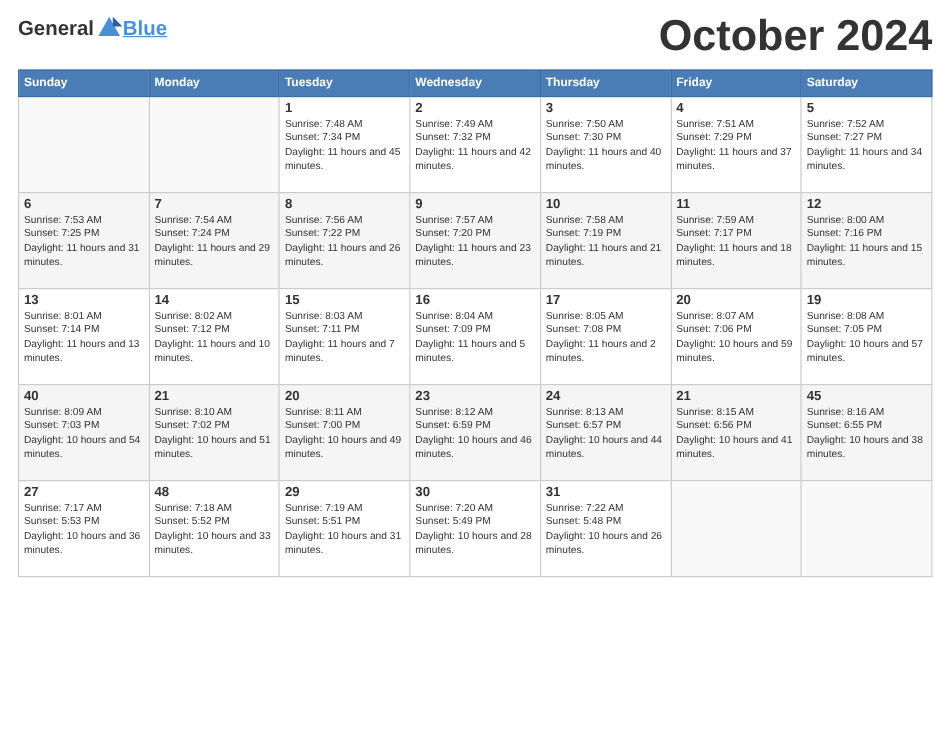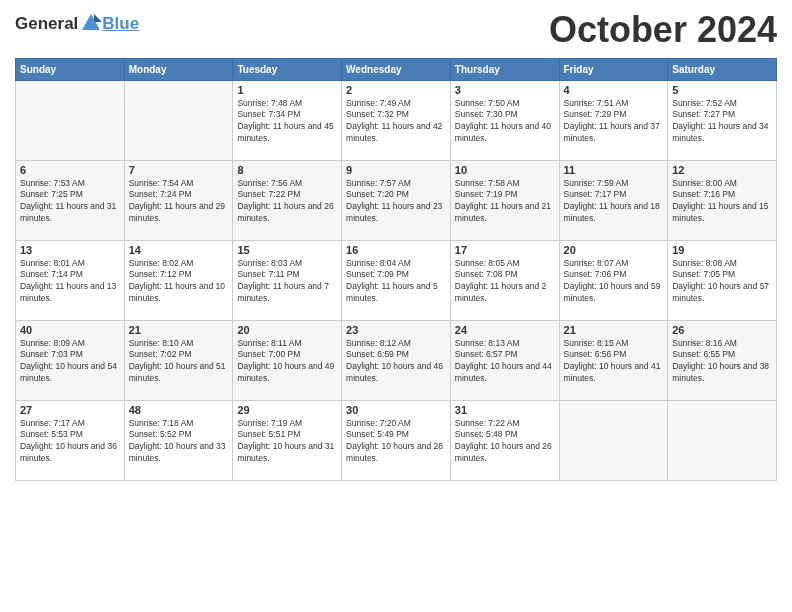--- a/index.html
+++ b/index.html
@@ -247,21 +247,21 @@
           </td>
           <td>
             <div class="day-num">24</div>
             <div class="day-info">Sunrise: 8:13 AM<br>Sunset: 6:57 PM<br>Daylight: 10 hours and 44 minutes.</div>
           </td>
           <td>
             <div class="day-num">21</div>
             <div class="day-info">Sunrise: 8:15 AM<br>Sunset: 6:56 PM<br>Daylight: 10 hours and 41 minutes.</div>
           </td>
           <td>
-            <div class="day-num">26</div>
+            <div class="day-num">45</div>
             <div class="day-info">Sunrise: 8:16 AM<br>Sunset: 6:55 PM<br>Daylight: 10 hours and 38 minutes.</div>
           </td>
         </tr>
         <tr class="row-odd">
           <td>
             <div class="day-num">27</div>
             <div class="day-info">Sunrise: 7:17 AM<br>Sunset: 5:53 PM<br>Daylight: 10 hours and 36 minutes.</div>
           </td>
           <td>
             <div class="day-num">48</div>

